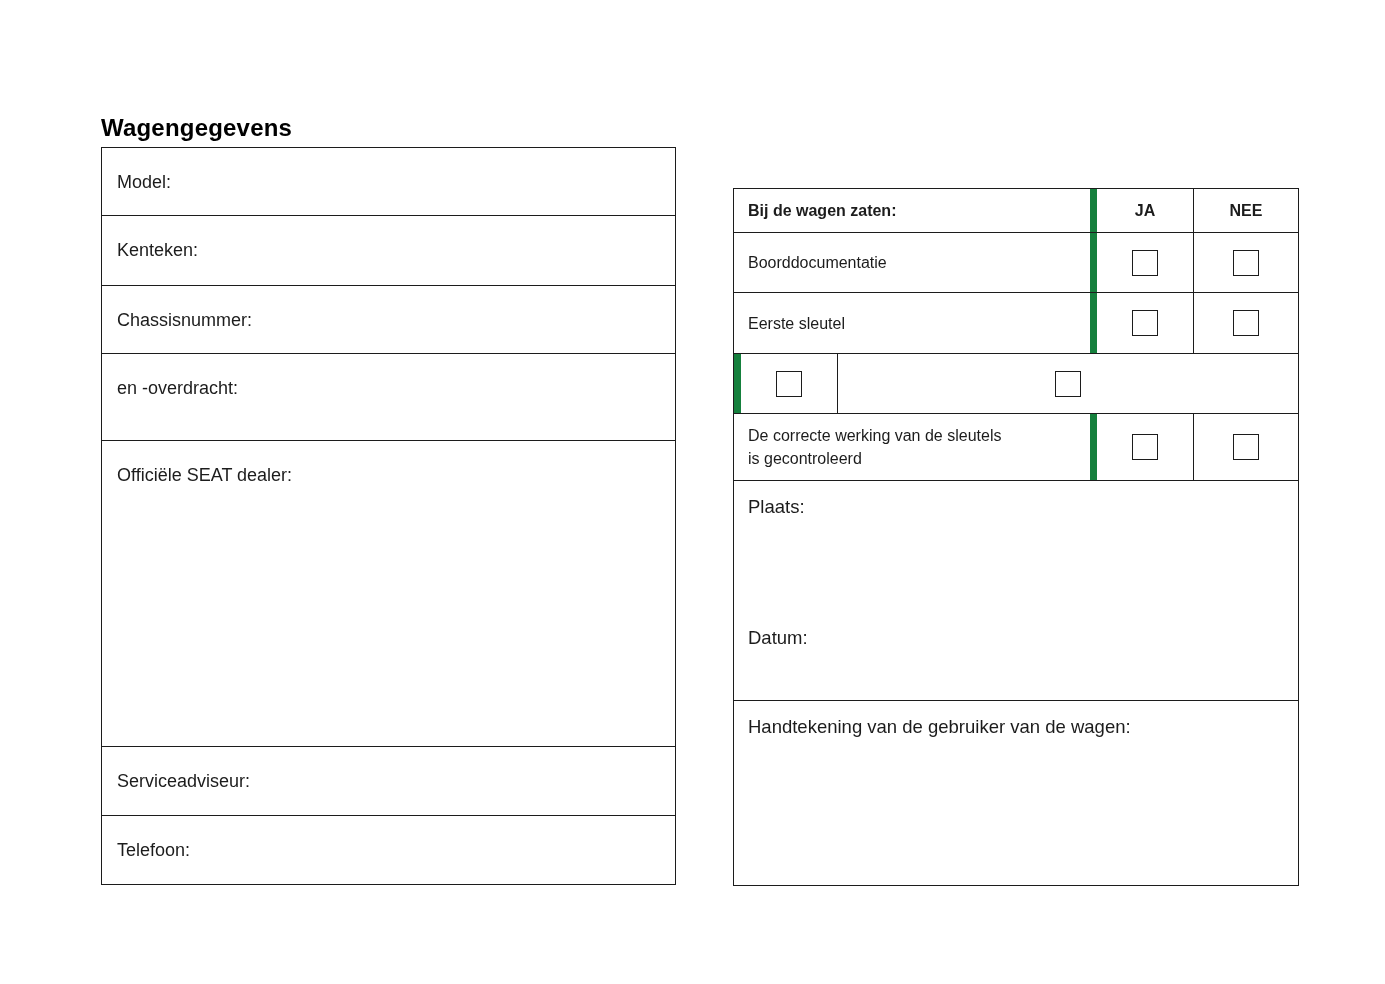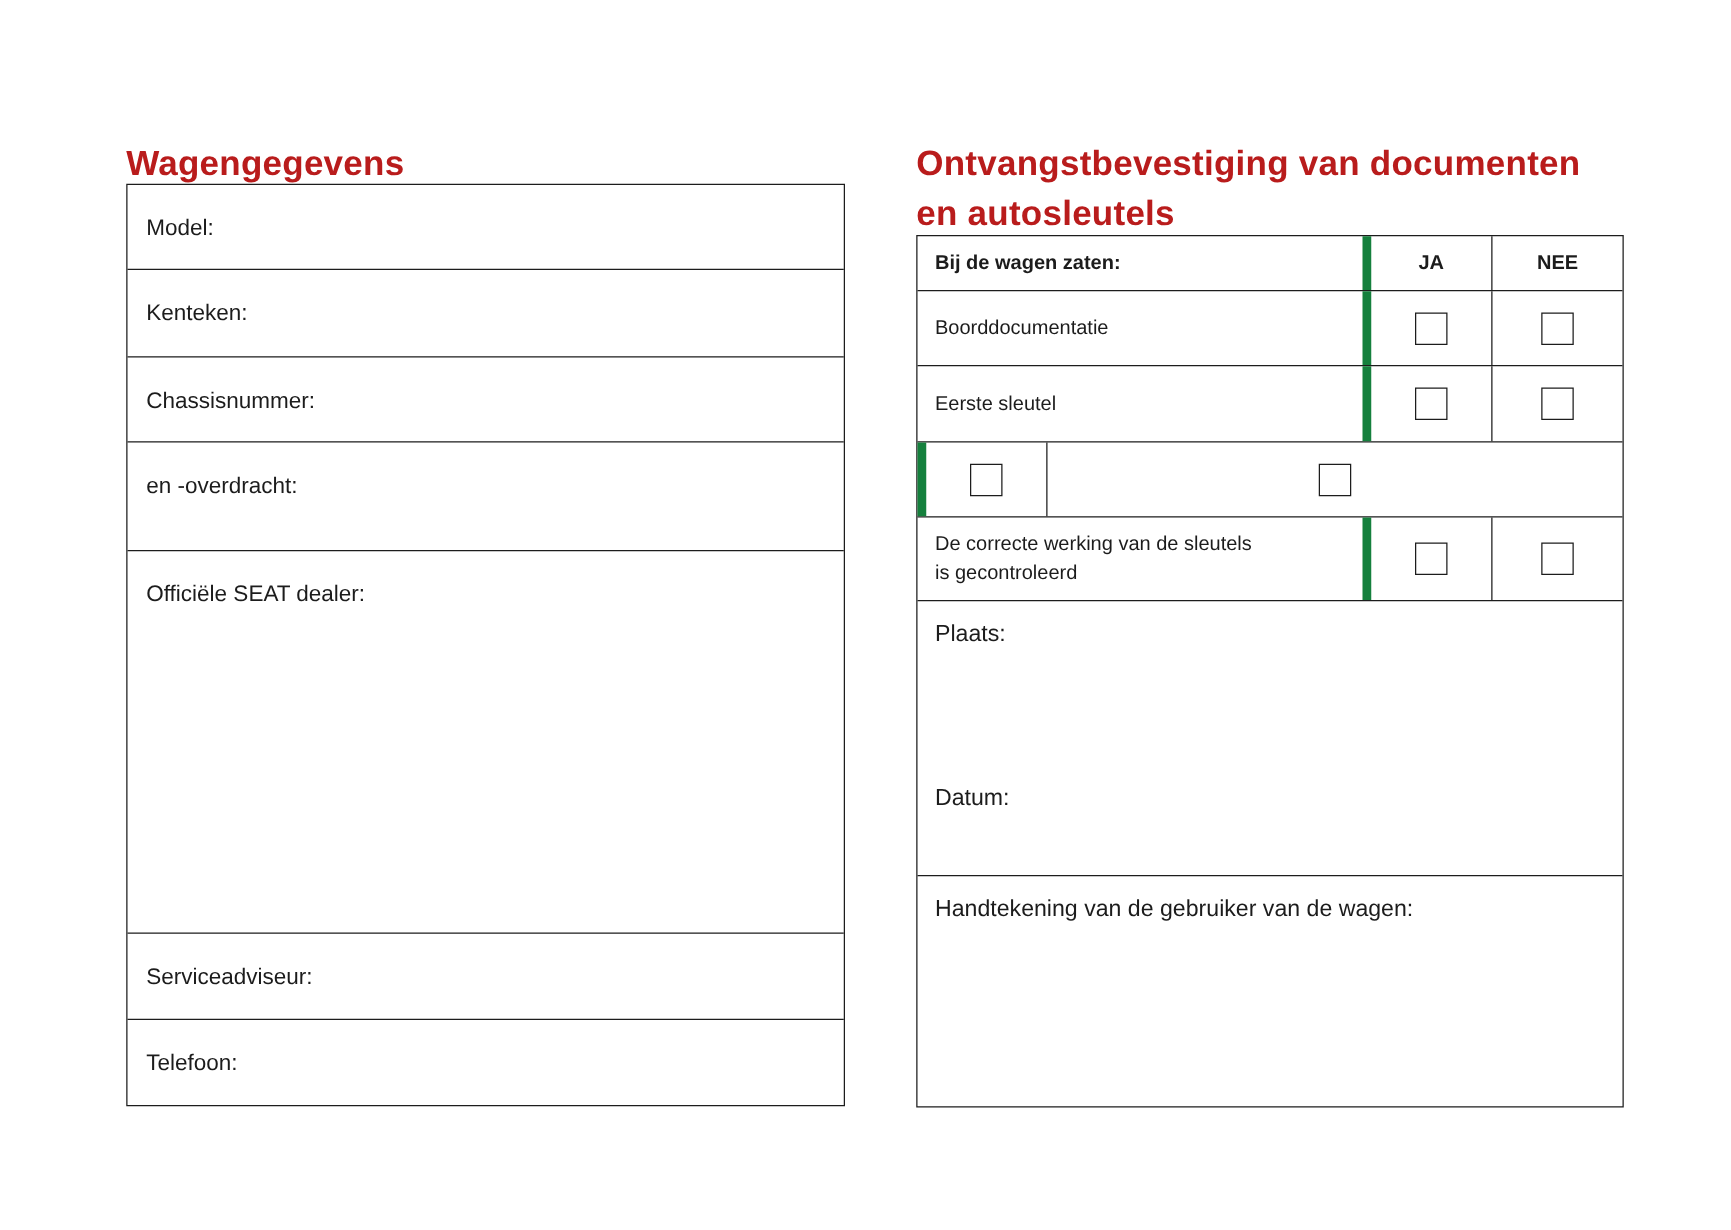--- a/index.html
+++ b/index.html
@@ -5,21 +5,21 @@
   html, body { margin: 0; padding: 0; background: #ffffff; }
   body {
     width: 1385px; height: 984px; position: relative;
     font-family: "Liberation Sans", "DejaVu Sans", sans-serif;
     color: #1c1c1c;
   }
   .page { position: absolute; inset: 0; background: #fff; }
 
   .section-title {
     position: absolute;
-    font-size: 28px; font-weight: 700; color: #b91c1c;
+    font-size: 24px; font-weight: 700; color: #000000;
     line-height: 40px; letter-spacing: 0.2px;
   }
   #left-title  { left: 101px; top: 92px; }
   #right-title { left: 733px; top: 92px; width: 560px; }
 
   
   .left-table {
     position: absolute; left: 101px; top: 147px; width: 575px;
     border: 1px solid #1c1c1c; box-sizing: border-box; background: #fff;
   }
@@ -102,24 +102,20 @@
       <span>Officiële SEAT dealer:</span>
     </div>
     <div class="l-row h-service">
       <span>Serviceadviseur:</span>
     </div>
     <div class="l-row h-telefoon">
       <span>Telefoon:</span>
     </div>
   </div>
 
-  <h1 class="section-title" id="right-title">
-    <span style="display:block;">Ontvangstbevestiging van documenten</span>
-    <span style="display:block;">en autosleutels</span>
-  </h1>
 
   <div class="right-table">
 
     <div class="r-row r-header">
       <div class="r-cell lbl">
         <span>Bij de wagen zaten:</span>
       </div>
       <div class="r-cell ja">
         <span>JA</span>
       </div>

